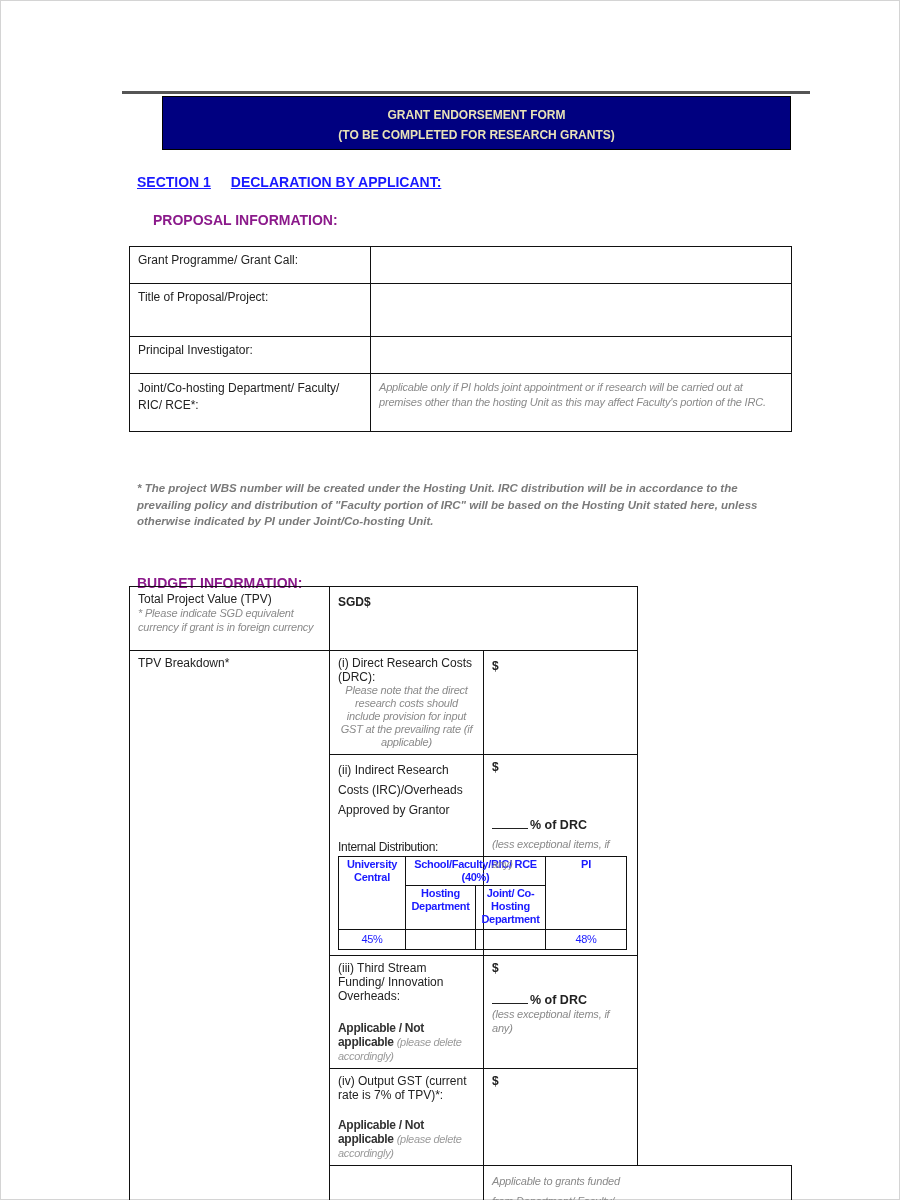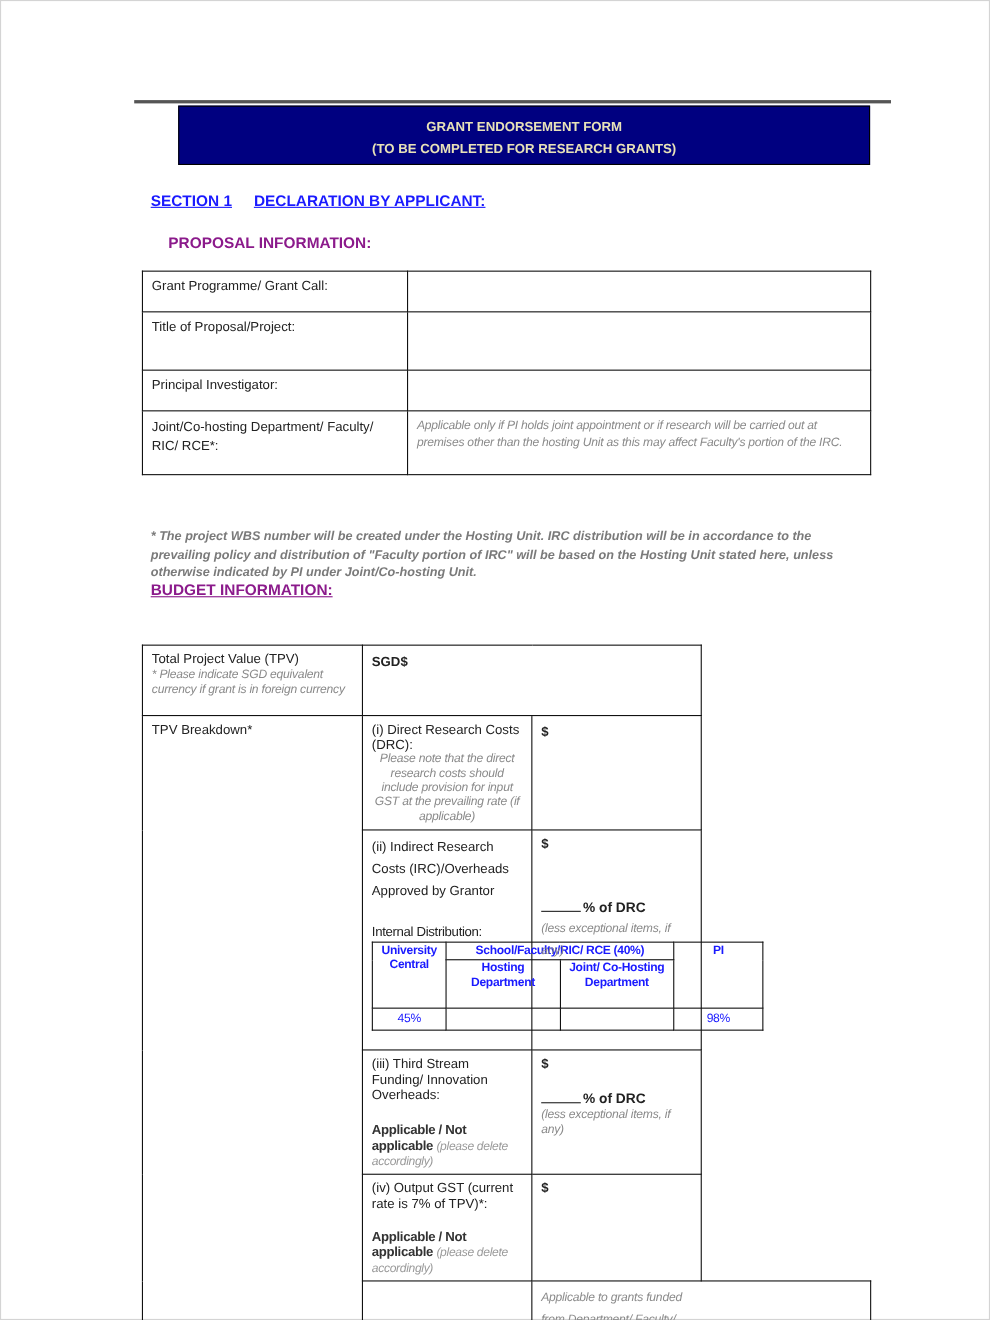--- a/index.html
+++ b/index.html
@@ -56,21 +56,21 @@
   #budget-table td.col-a { width: 183px; padding: 5px 8px; }
   #budget-table td.col-b { width: 314px; padding: 5px 8px; }
   #budget-table td.col-c { padding: 5px 8px; }
   #budget-table tr.last td { border-bottom: none; }
 
   .dollar { font-size: 12px; font-weight: bold; color: #222; }
   .pct-line { font-size: 12.5px; font-weight: bold; color: #222; }
   .pct-line .blank { display: inline-block; width: 36px; border-bottom: 1px solid #222; margin-right: 2px; }
 
   
-  #dist-table { position: static; width: 356px; margin-top: 2px; }
+  #dist-table { position: static; width: 289px; margin-top: 2px; }
   #dist-table td { border: 1.6px solid #111; text-align: center; vertical-align: top;
     font-size: 11px; font-weight: bold; color: #1a1aff; padding: 1px 2px; letter-spacing: -0.3px; line-height: 13px; }
   #dist-table td.val { font-weight: normal; padding: 3px 8px; }
 
   .appl { font-size: 12px; font-weight: bold; color: #333; letter-spacing: -0.3px; }
   .appl .hint-inline { font-weight: normal; font-style: italic; color: #9a9a9a; font-size: 11px; }
 </style>
 </head>
 <body>
 
@@ -104,21 +104,21 @@
   </tr>
   <tr style="height:58px;">
     <td class="c1 label" style="line-height:17px;">Joint/Co-hosting Department/ Faculty/ RIC/ RCE*:</td>
     <td class="c2 hint" style="line-height:15px;">Applicable only if PI holds joint appointment or if research will be carried out at premises other than the hosting Unit as this may affect Faculty's portion of the IRC.</td>
   </tr>
 </tbody>
   </table>
 
 <div class="footnote">* The project WBS number will be created under the Hosting Unit.  IRC distribution will be in accordance to the prevailing policy and distribution of "Faculty portion of IRC" will be based on the Hosting Unit stated here, unless otherwise indicated by PI under Joint/Co-hosting Unit.</div>
 
-<div class="subheading" style="top:528px;text-decoration:underline;">BUDGET INFORMATION:</div>
+<div class="subheading" style="top:575px;">BUDGET INFORMATION:</div>
 
 <table id="budget-table">
   <tbody>
       <tr style="height:64px;">
     <td class="col-a">
       <div class="label">Total Project Value (TPV)</div>
       <div class="hint" style="line-height:14px;">* Please indicate SGD equivalent currency if grant is in foreign currency</div>
     </td>
     <td colspan="2" style="padding:5px 8px;">
       <span class="label" style="font-weight:bold;">SGD$</span>
@@ -147,21 +147,21 @@
           <td rowspan="2" style="width:76px;">PI</td>
         </tr>
         <tr style="height:44px;">
           <td style="width:72px;">Hosting Department</td>
           <td>Joint/ Co-Hosting Department</td>
         </tr>
         <tr>
           <td class="val">45%</td>
           <td class="val"></td>
           <td class="val"></td>
-          <td class="val">98%</td>
+          <td class="val">48%</td>
         </tr>
       </tbody>
           </table>
     </td>
     <td class="col-c">
       <div class="dollar">$</div>
       <div class="pct-line" style="margin-top:44px;"><span class="blank"></span><span>% of DRC</span></div>
       <div class="hint" style="line-height:20px; margin-top:2px;">(less exceptional items, if any)</div>
     </td>
   </tr>

